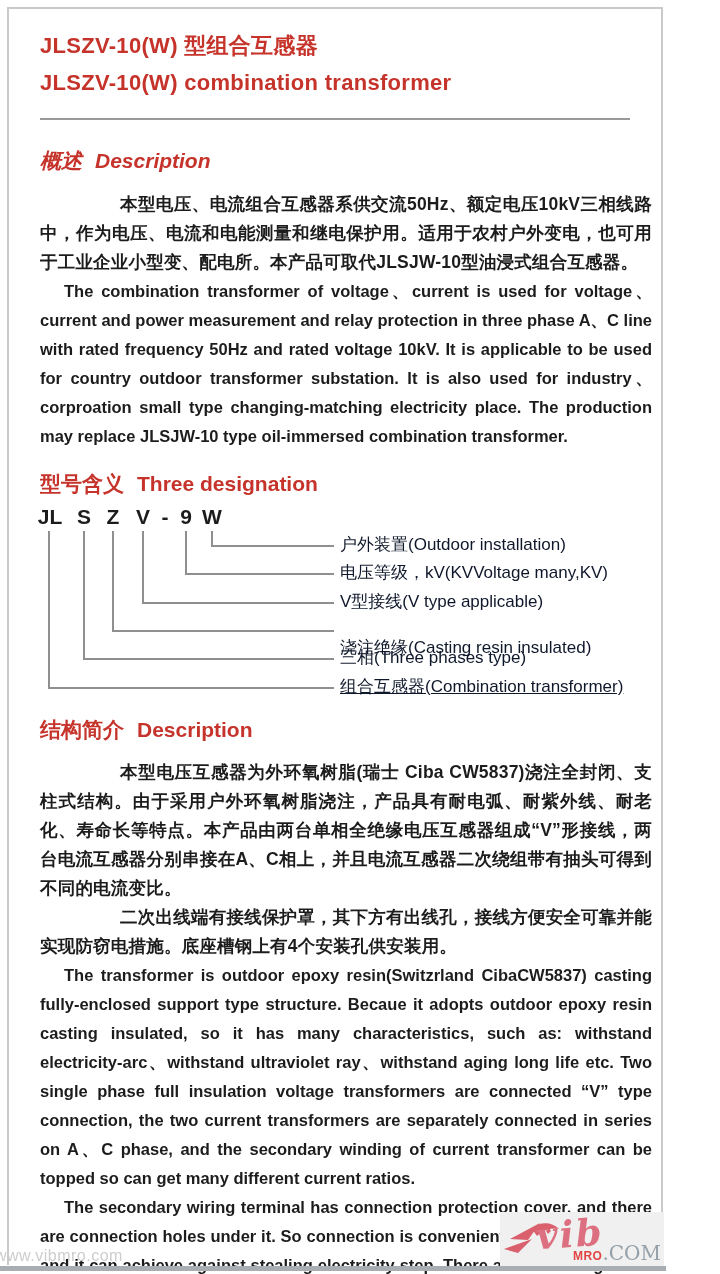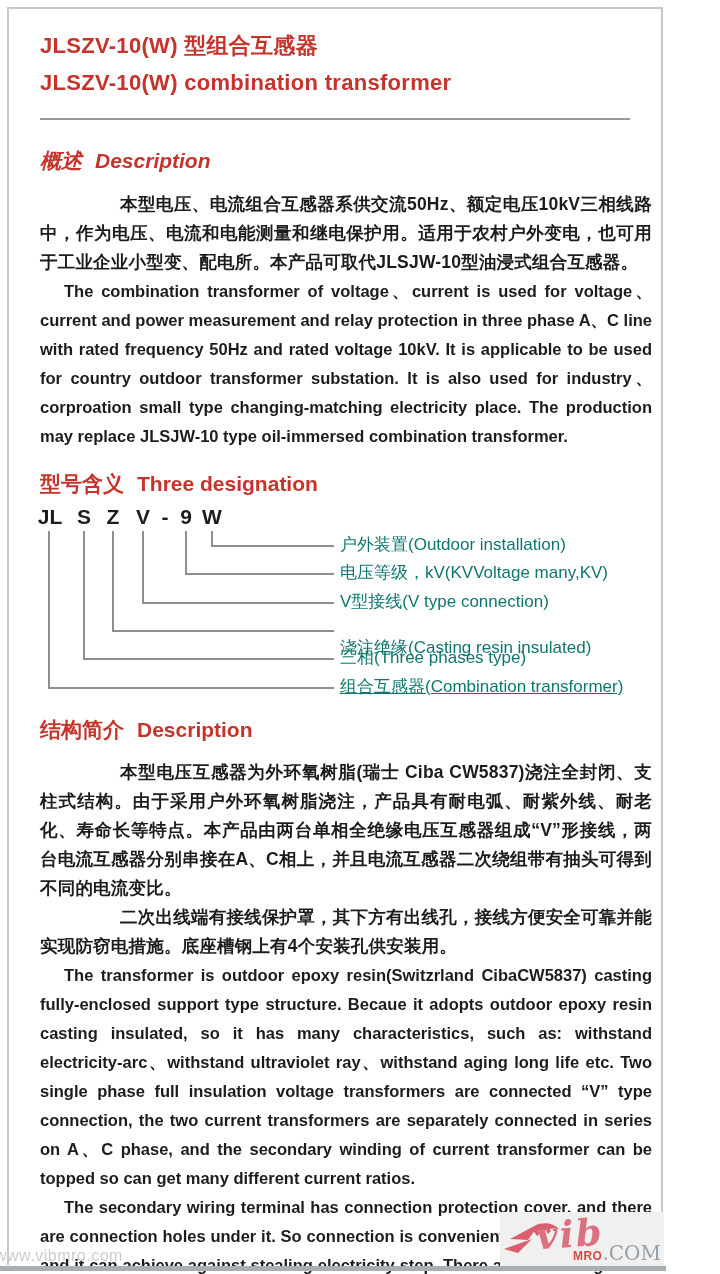--- a/index.html
+++ b/index.html
@@ -43,21 +43,21 @@
   .code-part{position:absolute;top:0;font-size:21px;font-weight:bold;color:#1c1c1c;transform:translateX(-50%);white-space:nowrap;}
   .cp-jl{left:10px;}  .cp-s{left:44px;}  .cp-z{left:73px;}  .cp-v{left:103px;}
   .cp-hy{left:125px;} .cp-10{left:146px;} .cp-w{left:172px;}
   .elbow{position:absolute;border-left:2px solid var(--diagram-line);border-bottom:2px solid var(--diagram-line);}
   .e1{left:171px;top:26px;width:121px;height:14px;}
   .e2{left:145px;top:26px;width:147px;height:42px;}
   .e3{left:102px;top:26px;width:190px;height:71px;}
   .e4{left:72px; top:26px;width:220px;height:99px;}
   .e5{left:43px; top:26px;width:249px;height:127px;}
   .e6{left:8px;  top:26px;width:284px;height:156px;}
-  .d-label{position:absolute;left:300px;font-size:17px;color:#0f766e;white-space:nowrap;line-height:22px;}
+  .d-label{position:absolute;left:300px;font-size:17px;color:#0f172a;white-space:nowrap;line-height:22px;}
   .dl1{top:29px;} .dl2{top:57px;} .dl3{top:86px;} .dl4{top:132px;} .dl5{top:142px;} .dl6{top:171px;text-decoration:underline;}
   
   .watermark-url{position:absolute;left:-5px;bottom:9px;font-size:16px;color:var(--watermark-gray);letter-spacing:.5px;}
   .logo-box{position:absolute;right:2px;bottom:4px;width:164px;height:58px;background:#f0f0f0;}
   .logo-swoosh{position:absolute;left:2px;top:7px;}
   .logo-script{
     position:absolute;left:36px;top:0px;font-family:"DejaVu Serif","Liberation Serif",serif;
     font-style:italic;font-weight:bold;font-size:37px;color:var(--logo-pink);transform:rotate(-4deg);letter-spacing:2px;
   }
   .logo-text{position:absolute;right:3px;bottom:5px;display:flex;align-items:baseline;}
@@ -98,21 +98,21 @@
 
       <div class="elbow e1"></div>
       <div class="elbow e2"></div>
       <div class="elbow e3"></div>
       <div class="elbow e4"></div>
       <div class="elbow e5"></div>
       <div class="elbow e6"></div>
 
       <div class="d-label dl1">户外装置(Outdoor installation)</div>
       <div class="d-label dl2">电压等级，kV(KVVoltage many,KV)</div>
-      <div class="d-label dl3">V型接线(V type connection)</div>
+      <div class="d-label dl3">V型接线(V type applicable)</div>
       <div class="d-label dl4">浇注绝缘(Casting resin insulated)</div>
       <div class="d-label dl5">三相(Three phases type)</div>
       <div class="d-label dl6">组合互感器(Combination transformer)</div>
     </div>
 
     <div class="sec-heading h-constr">
       <span class="cn">结构简介</span><span class="en">Description</span>
     </div>
     <div class="para cn mt16">本型电压互感器为外环氧树脂(瑞士 Ciba CW5837)浇注全封闭、支柱式结构。由于采用户外环氧树脂浇注，产品具有耐电弧、耐紫外线、耐老化、寿命长等特点。本产品由两台单相全绝缘电压互感器组成“V”形接线，两台电流互感器分别串接在A、C相上，并且电流互感器二次绕组带有抽头可得到不同的电流变比。</div>
     <div class="para cn">二次出线端有接线保护罩，其下方有出线孔，接线方便安全可靠并能实现防窃电措施。底座槽钢上有4个安装孔供安装用。</div>

